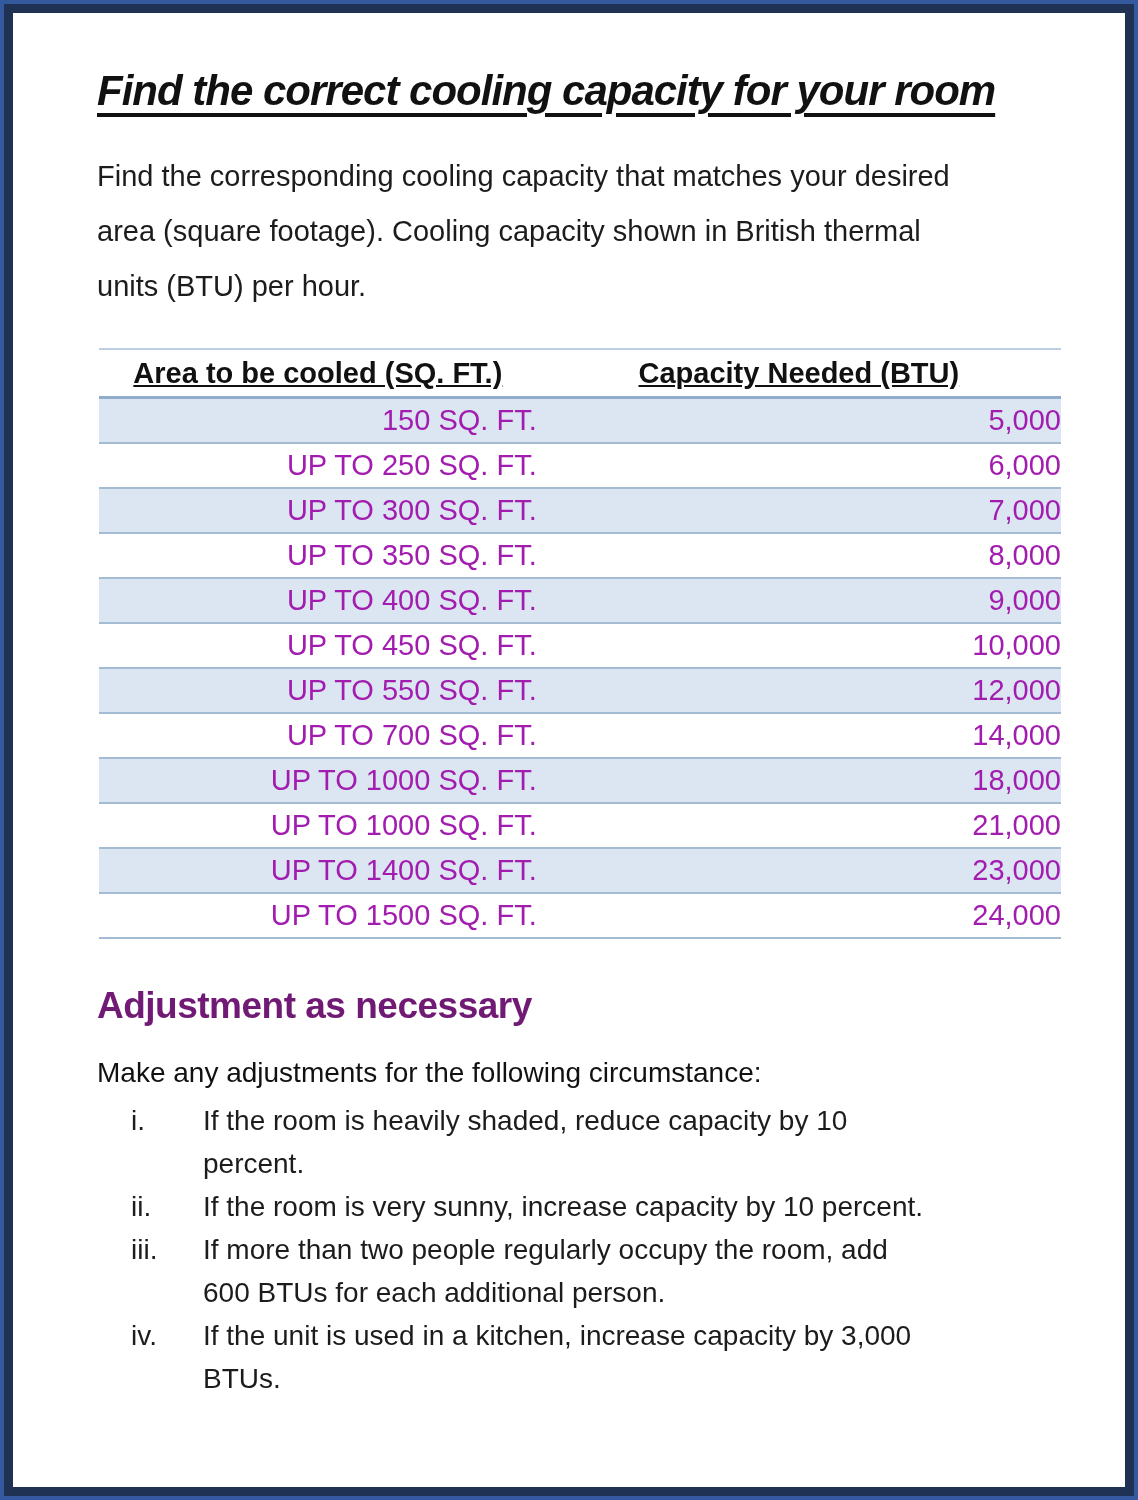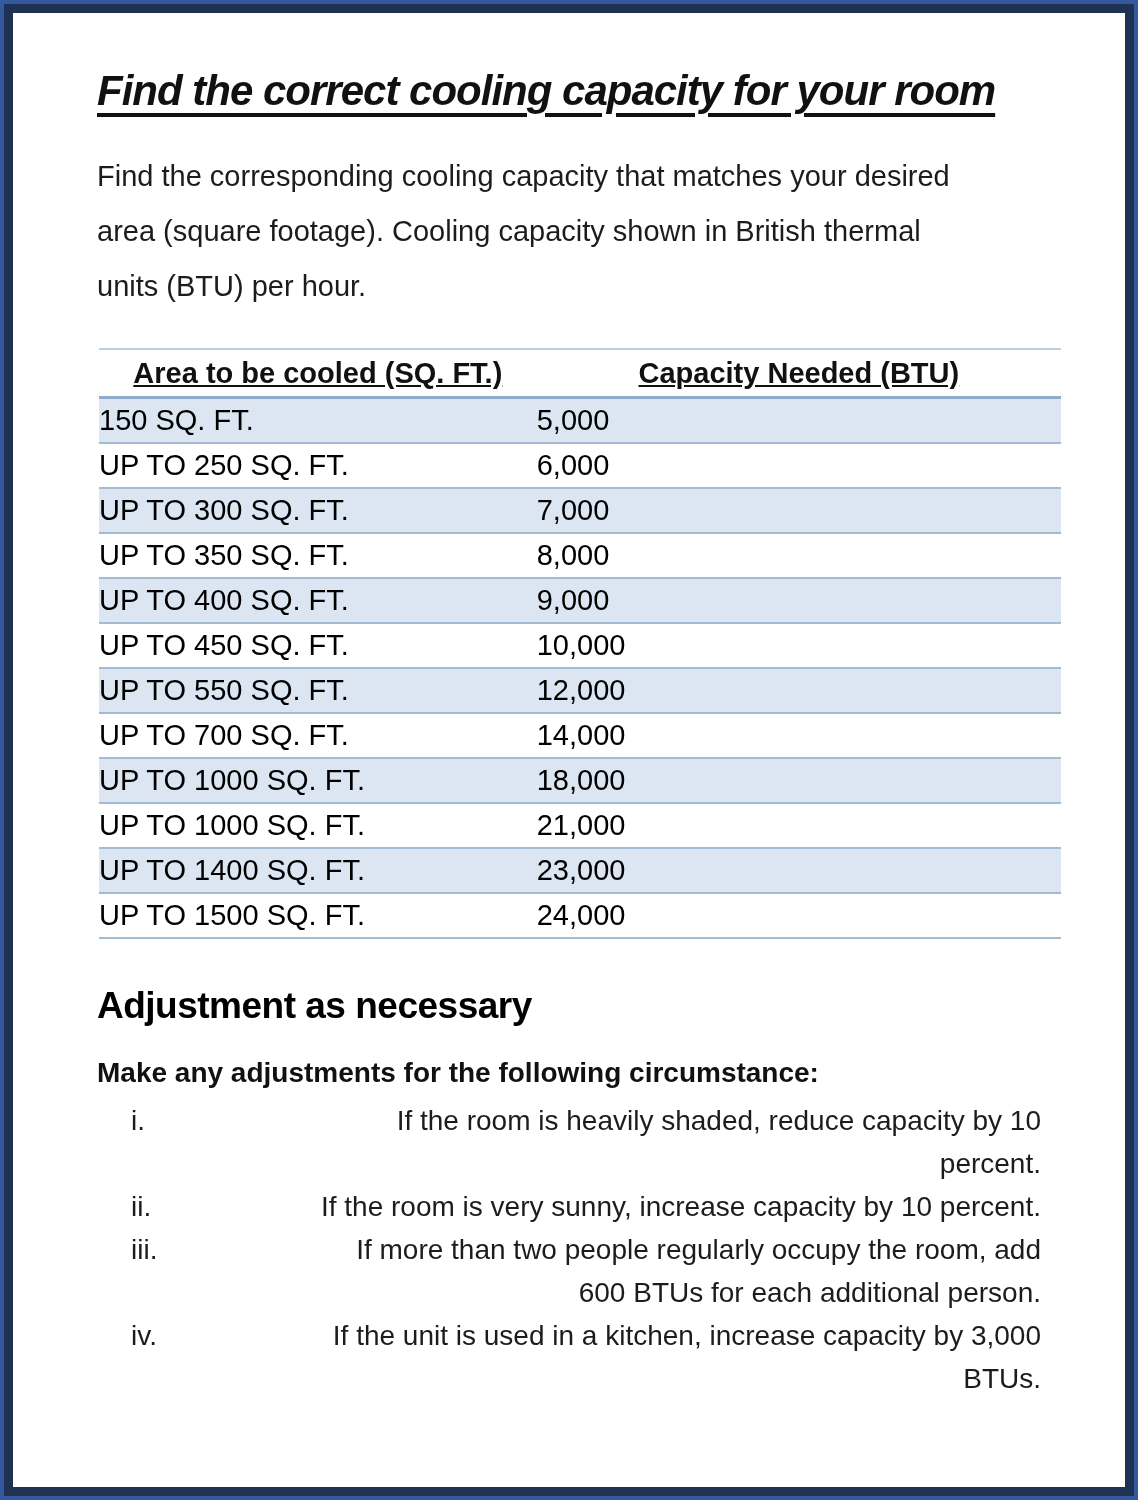--- a/index.html
+++ b/index.html
@@ -63,59 +63,58 @@
     text-align: center;
     color: #111111;
     background: #ffffff;
     border-bottom: 3px solid #8faccb;
     padding: 0;
     text-decoration: underline;
   }
   table.cap-table td {
     height: 43px;
     font-size: 29px;
-    text-align: left;
-    color: #000000;
+    text-align: right;
+    color: #a21caf;
     padding: 0;
   }
   table.cap-table tbody tr {
     border-bottom: 2px solid #a4bbd4;
   }
   table.cap-table tbody tr:nth-child(odd) {
     background: #dce6f2;
   }
   h2.section-heading {
     margin: 46px 0 30px 0;
     font-size: 37px;
     font-weight: bold;
     letter-spacing: -0.5px;
-    color: #000000;
+    color: #701a75;
   }
   p.lead {
     margin: 0 0 10px 0;
     font-size: 28px;
-    font-weight: bold;
+    font-weight: normal;
     color: #111111;
   }
   .roman-list { margin: 0; }
   .roman-list .item {
     display: flex;
     font-size: 28px;
     line-height: 43px;
   }
   .roman-list .num {
     flex: none;
     width: 72px;
     padding-left: 34px;
     box-sizing: content-box;
   }
   .roman-list .li-text {
     flex: 1;
     white-space: pre-line;
-    text-align: right;
   }
 </style>
 </head>
 <body>
 
 <div class="page">
   <div class="page-inner">
     <div class="content">
 
       <h1 class="doc-title">Find the correct cooling capacity for your room</h1>

